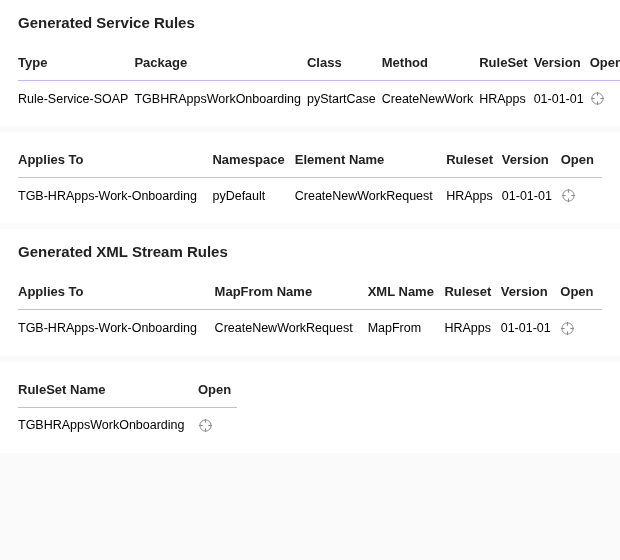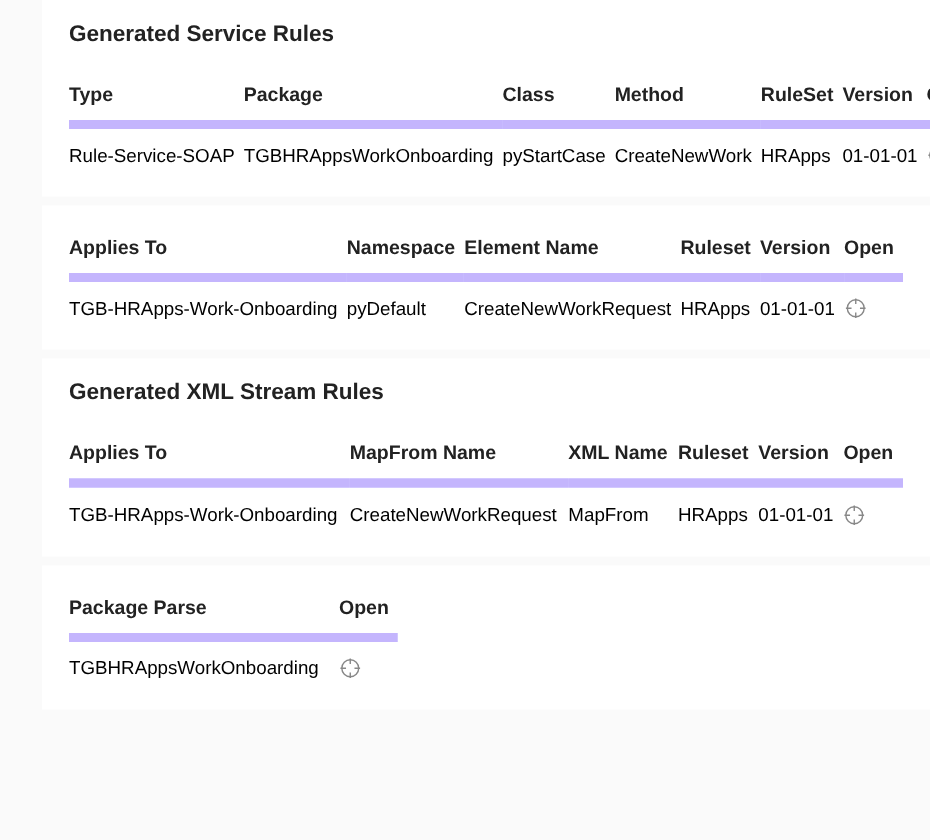--- a/index.html
+++ b/index.html
@@ -8,39 +8,38 @@
     font-family: "Segoe UI", Arial, sans-serif;
     font-size: 13px;
     color: #333;
     background: #fafafa;
     width: 620px;
   }
   .section {
     background: #fff;
     padding: 14px 18px 12px 18px;
     margin-bottom: 6px;
-    margin-left: 28px;
   }
   .section-title {
     font-size: 15px;
     font-weight: 600;
     color: #222;
     margin: 0 0 18px 0;
   }
   table {
     width: 100%;
     border-collapse: collapse;
   }
   th {
     text-align: left;
     font-weight: 600;
     font-size: 13px;
     color: #222;
     padding: 6px 6px 10px 0;
-    border-bottom: 6px solid #c4b5fd;
+    border-bottom: 1px solid #c4b5fd;
     white-space: nowrap;
   }
   td {
     font-size: 12.5px;
     color: #000000;
     padding: 10px 6px 8px 0;
     vertical-align: middle;
     white-space: nowrap;
   }
   .open-icon-wrap {
@@ -159,21 +158,21 @@
         </td>
       </tr>
     </tbody>
   </table>
 </div>
 
 <div class="section">
   <table style="width:auto;">
     <thead>
       <tr>
-        <th style="width:180px;">Package Parse</th>
+        <th style="width:180px;">RuleSet Name</th>
         <th>Open</th>
       </tr>
     </thead>
     <tbody>
       <tr>
         <td>TGBHRAppsWorkOnboarding</td>
         <td class="open-icon-wrap">
           <svg class="crosshair-icon" viewBox="0 0 16 16">
             <circle cx="8" cy="8" r="6"></circle>
             <line x1="8" y1="1" x2="8" y2="5"></line>

